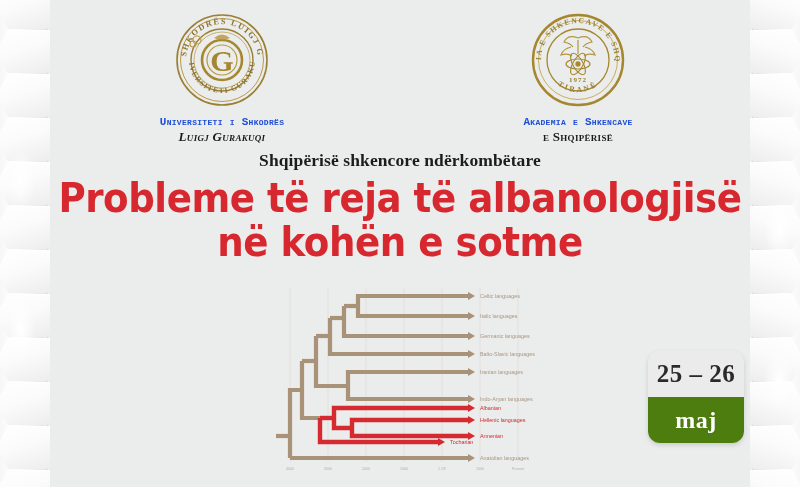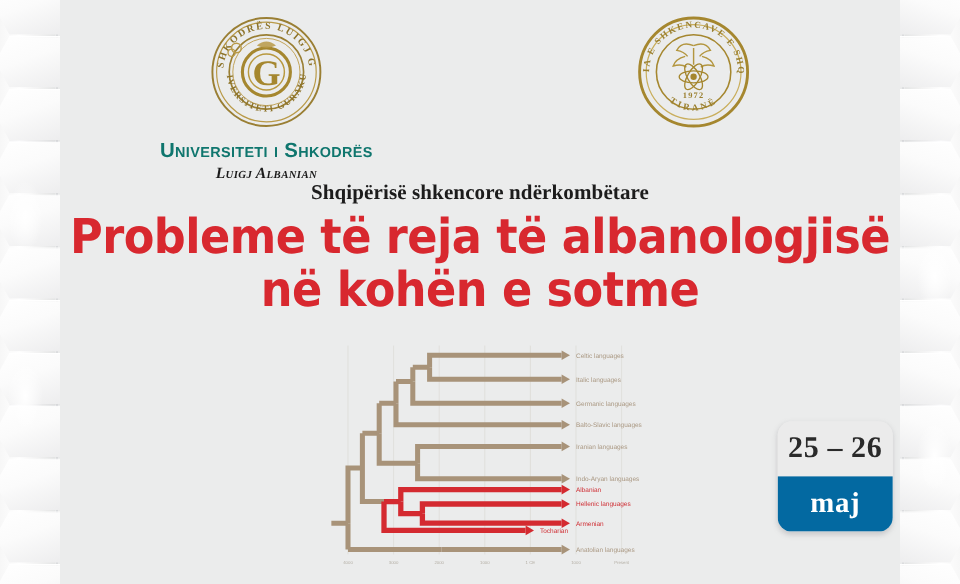--- a/index.html
+++ b/index.html
@@ -38,22 +38,22 @@
 
   
   .logos{position:absolute;top:8px;left:0;width:800px;height:140px;}
   .logo-block{position:absolute;text-align:center;}
   .logo-block.uni{left:112px;width:220px;}
   .logo-block.acad{left:468px;width:220px;}
   .seal{width:104px;height:104px;margin:0 auto;position:relative;}
   .seal svg{display:block;}
   .org-name{margin-top:4px;line-height:1.18;}
   .org-name .l1{
-    font-family:Liberation Sans, sans-serif;
-    font-size:17px;font-weight:700;color:#0f766e;
+    font-family:Liberation Mono, monospace;
+    font-size:11px;font-weight:700;color:#1d4ed8;
     font-variant:small-caps;letter-spacing:.3px;white-space:nowrap;
   }
   .org-name .l2{
     font-family:"Liberation Serif", serif;
     font-size:13px;font-weight:700;font-style:italic;color:#1b1b1b;
     font-variant:small-caps;letter-spacing:.3px;white-space:nowrap;
   }
   .org-name .l2.upright{font-style:normal;}
 
   
@@ -87,21 +87,21 @@
     border-radius:12px;overflow:hidden;
     box-shadow:0 2px 4px rgba(140,140,145,.35);
     background:#ececec;
   }
   .date-badge .top{
     height:46px;background:#ebebeb;display:flex;align-items:center;justify-content:center;
     font-family:"Liberation Serif", serif;font-weight:700;font-size:25px;color:#2a2a2a;
     letter-spacing:.5px;
   }
   .date-badge .bot{
-    height:46px;background:#0369a1;display:flex;align-items:center;justify-content:center;
+    height:46px;background:#4d7c0f;display:flex;align-items:center;justify-content:center;
     font-family:"Liberation Serif", serif;font-weight:700;font-size:24px;color:#ffffff;
     letter-spacing:.5px;
   }
 </style>
 </head>
 <body>
 
 <div class="poster">
 
   <div class="edge left">
@@ -164,21 +164,21 @@
           <circle cx="52" cy="52" r="20" fill="none" stroke="#a5872f" stroke-width="2.6"></circle>
           <circle cx="52" cy="52" r="15" fill="none" stroke="#b8993f" stroke-width="1.2"></circle>
           <text x="52" y="63" text-anchor="middle" font-family="Liberation Serif, serif" font-size="30" font-weight="700" fill="#a5872f">G</text>
           <path d="M44,30 q8,-7 16,0 q-8,4 -16,0 z" fill="#b99a48" opacity=".85"></path>
           <circle cx="27" cy="32" r="4" fill="none" stroke="#b99a48" stroke-width="1.2"></circle>
           <circle cx="23" cy="36" r="3" fill="none" stroke="#b99a48" stroke-width="1.1"></circle>
         </svg>
       </div>
       <div class="org-name">
         <div class="l1">Universiteti i Shkodrës</div>
-        <div class="l2">Luigj Albanian</div>
+        <div class="l2">Luigj Gurakuqi</div>
       </div>
     </div>
 
     <div class="logo-block acad">
       <div class="seal">
         <svg viewBox="0 0 104 104" width="104" height="104" aria-hidden="true">
           <defs>
             <path id="acArcTop" d="M 15,52 A 37,37 0 0 1 89,52"></path>
             <path id="acArcBot" d="M 20,52 A 32,32 0 0 0 84,52"></path>
           </defs>
@@ -201,20 +201,24 @@
           </g>
           <g stroke="#a5872f" fill="none" stroke-width="1.1">
             <ellipse cx="52" cy="56" rx="12" ry="5"></ellipse>
             <ellipse cx="52" cy="56" rx="12" ry="5" transform="rotate(60 52 56)"></ellipse>
             <ellipse cx="52" cy="56" rx="12" ry="5" transform="rotate(120 52 56)"></ellipse>
             <circle cx="52" cy="56" r="2.1" fill="#a5872f"></circle>
           </g>
           <text x="52" y="74" text-anchor="middle" font-family="Liberation Serif, serif" font-size="7" font-weight="700" fill="#9b8030" letter-spacing="1">1972</text>
         </svg>
       </div>
+      <div class="org-name">
+        <div class="l1">Akademia e Shkencave</div>
+        <div class="l2 upright">e Shqipërisë</div>
+      </div>
     </div>
   </div>
 
   <div class="kicker">Shqipërisë shkencore ndërkombëtare</div>
 
   <div class="title">
     <span class="ln">Probleme të reja të albanologjisë</span>
     <span class="ln">në kohën e sotme</span>
   </div>
 

